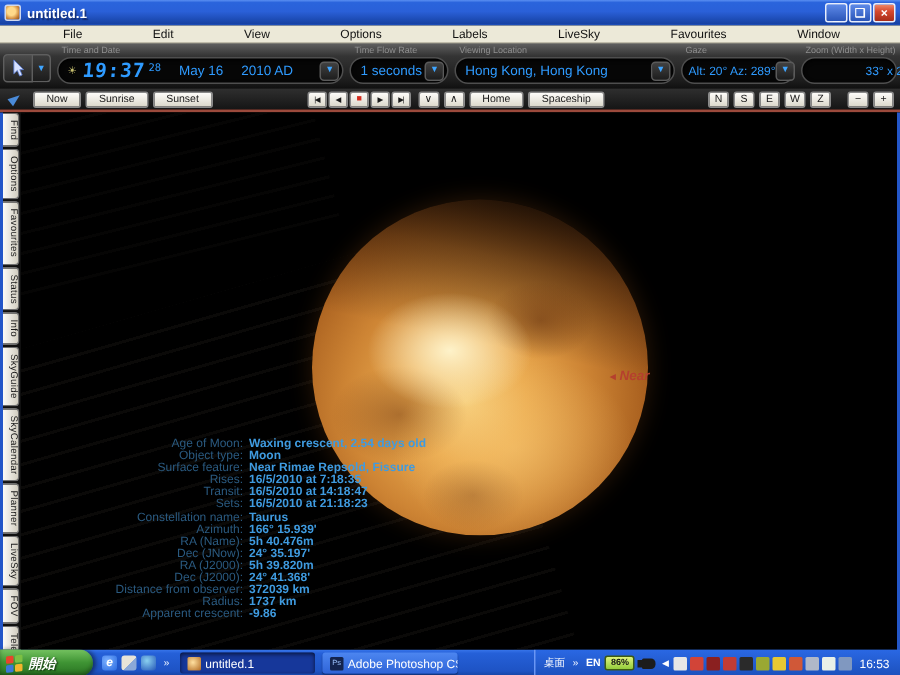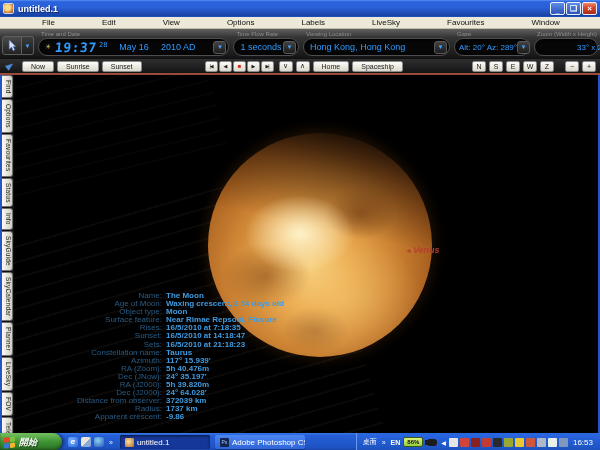--- a/index.html
+++ b/index.html
@@ -236,75 +236,71 @@
       <div class="tab">LiveSky</div>
       <div class="tab">FOV</div>
       <div class="tab">Telescope</div>
     </div>
 
     <div class="sky">
       <div class="streaks"></div>
       <div class="streaks2"></div>
       <div class="planet"></div>
       <div class="venus-label" id="venus-label" style="color: rgb(181, 64, 46);">
-        <span class="venus-arrow">◄</span><span>Venus</span>
+        <span class="venus-arrow">◄</span><span>Near</span>
       </div>
 
       <div class="info" id="info-panel">
-        <div class="irow">
-            <span class="ilabel" style="color: rgb(42, 90, 128);">Name:</span>
-            <span class="ival" style="color: rgb(63, 155, 224);">The Moon</span>
-          </div>
         <div class="irow">
             <span class="ilabel" style="color: rgb(42, 90, 128);">Age of Moon:</span>
             <span class="ival" style="color: rgb(63, 155, 224);">Waxing crescent, 2.54 days old</span>
           </div>
         <div class="irow">
             <span class="ilabel" style="color: rgb(42, 90, 128);">Object type:</span>
             <span class="ival" style="color: rgb(63, 155, 224);">Moon</span>
           </div>
         <div class="irow">
             <span class="ilabel" style="color: rgb(42, 90, 128);">Surface feature:</span>
             <span class="ival" style="color: rgb(63, 155, 224);">Near Rimae Repsold, Fissure</span>
           </div>
         <div class="irow">
             <span class="ilabel" style="color: rgb(42, 90, 128);">Rises:</span>
             <span class="ival" style="color: rgb(63, 155, 224);">16/5/2010 at 7:18:35</span>
           </div>
         <div class="irow">
-            <span class="ilabel" style="color: rgb(42, 90, 128);">Sunset:</span>
+            <span class="ilabel" style="color: rgb(42, 90, 128);">Transit:</span>
             <span class="ival" style="color: rgb(63, 155, 224);">16/5/2010 at 14:18:47</span>
           </div>
         <div class="irow">
             <span class="ilabel" style="color: rgb(42, 90, 128);">Sets:</span>
             <span class="ival" style="color: rgb(63, 155, 224);">16/5/2010 at 21:18:23</span>
           </div>
         <div class="irow">
             <span class="ilabel" style="color: rgb(42, 90, 128);">Constellation name:</span>
             <span class="ival" style="color: rgb(63, 155, 224);">Taurus</span>
           </div>
         <div class="irow">
             <span class="ilabel" style="color: rgb(42, 90, 128);">Azimuth:</span>
-            <span class="ival" style="color: rgb(63, 155, 224);">117° 15.939'</span>
-          </div>
-        <div class="irow">
-            <span class="ilabel" style="color: rgb(42, 90, 128);">RA (Zoom):</span>
+            <span class="ival" style="color: rgb(63, 155, 224);">166° 15.939'</span>
+          </div>
+        <div class="irow">
+            <span class="ilabel" style="color: rgb(42, 90, 128);">RA (Name):</span>
             <span class="ival" style="color: rgb(63, 155, 224);">5h 40.476m</span>
           </div>
         <div class="irow">
             <span class="ilabel" style="color: rgb(42, 90, 128);">Dec (JNow):</span>
             <span class="ival" style="color: rgb(63, 155, 224);">24° 35.197'</span>
           </div>
         <div class="irow">
             <span class="ilabel" style="color: rgb(42, 90, 128);">RA (J2000):</span>
             <span class="ival" style="color: rgb(63, 155, 224);">5h 39.820m</span>
           </div>
         <div class="irow">
             <span class="ilabel" style="color: rgb(42, 90, 128);">Dec (J2000):</span>
-            <span class="ival" style="color: rgb(63, 155, 224);">24° 64.028'</span>
+            <span class="ival" style="color: rgb(63, 155, 224);">24° 41.368'</span>
           </div>
         <div class="irow">
             <span class="ilabel" style="color: rgb(42, 90, 128);">Distance from observer:</span>
             <span class="ival" style="color: rgb(63, 155, 224);">372039 km</span>
           </div>
         <div class="irow">
             <span class="ilabel" style="color: rgb(42, 90, 128);">Radius:</span>
             <span class="ival" style="color: rgb(63, 155, 224);">1737 km</span>
           </div>
         <div class="irow">

